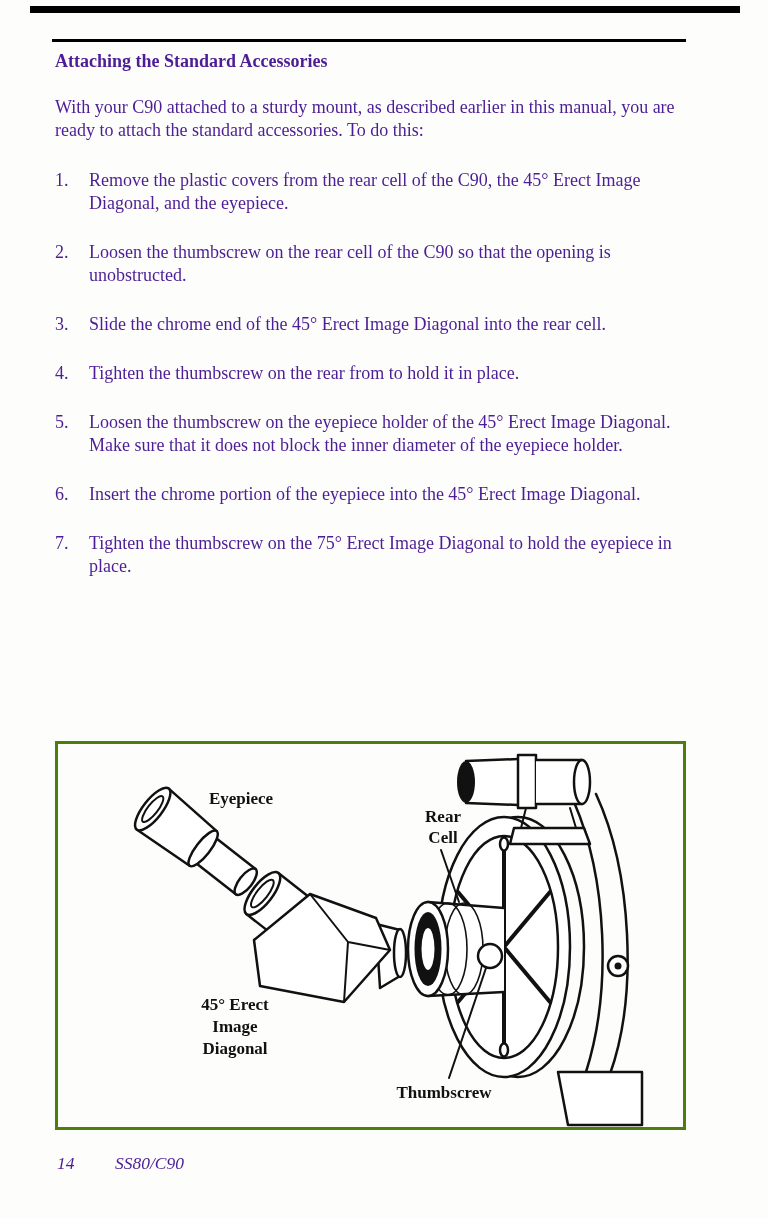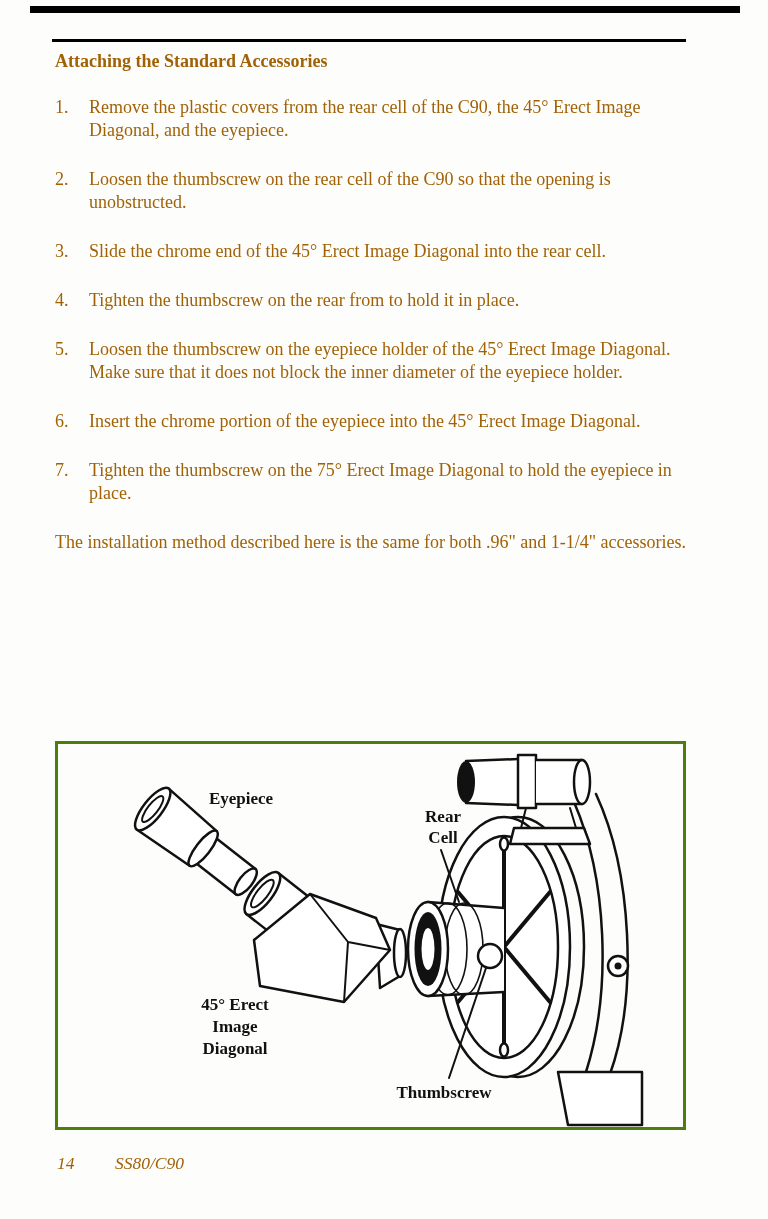--- a/index.html
+++ b/index.html
@@ -1,20 +1,20 @@
 <!DOCTYPE html>
 <html><head>
 <meta charset="utf-8">
 <style>
   html,body { margin:0; padding:0; background:#e8e8e8; }
   .page {
     position:relative;
     width:768px; height:1219px;
     background:#fdfdfc;
-    color:#a16207;
+    color:#4c1d95;
     font-family:"Liberation Serif", serif;
     overflow:hidden;
     margin:0 auto;
   }
   .rule-thick { position:absolute; left:30px; top:6px; width:710px; height:7px; background:#000; }
   .rule-thin  { position:absolute; left:52px; top:39px; width:634px; height:3px; background:#000; }
 
   .content {
     position:absolute; left:55px; top:50px; width:631px;
     font-size:18px; line-height:23px;
@@ -58,20 +58,21 @@
 <body>
 
 <div class="page">
 
   <div class="rule-thick"></div>
   <div class="rule-thin"></div>
 
   <div class="content">
     <h1 class="heading">Attaching the Standard Accessories</h1>
 
+    <p class="intro">With your C90 attached to a sturdy mount, as described earlier in this manual, you are ready to attach the standard accessories.  To do this:</p>
 
     <ol class="steps">
       <li class="step">
         <span class="step-num">1.</span>
         <span class="step-text">Remove the plastic covers from the rear cell of the C90, the 45° Erect Image Diagonal, and the eyepiece.</span>
       </li>
       <li class="step">
         <span class="step-num">2.</span>
         <span class="step-text">Loosen the thumbscrew on the rear cell of the C90 so that the opening is unobstructed.</span>
       </li>
@@ -90,21 +91,20 @@
       <li class="step">
         <span class="step-num">6.</span>
         <span class="step-text">Insert the chrome portion of the eyepiece into the 45° Erect Image Diagonal.</span>
       </li>
       <li class="step">
         <span class="step-num">7.</span>
         <span class="step-text">Tighten the thumbscrew on the 75° Erect Image Diagonal to hold the eyepiece in place.</span>
       </li>
     </ol>
 
-    <p class="closing">The installation method described here is the same for both .96" and 1-1/4" accessories.</p>
   </div>
 
   <div class="figure-box">
     <svg viewBox="0 0 625 383" preserveAspectRatio="none">
 
       <g>
         <path class="ln" d="M538,50 C574,128 580,252 552,330"></path>
         <path class="ln" d="M516,58 C549,134 554,246 528,328"></path>
         <path class="wh" d="M500,328 L584,328 L584,381 L510,381 Z"></path>
         <circle class="wh" cx="560" cy="222" r="10"></circle>

